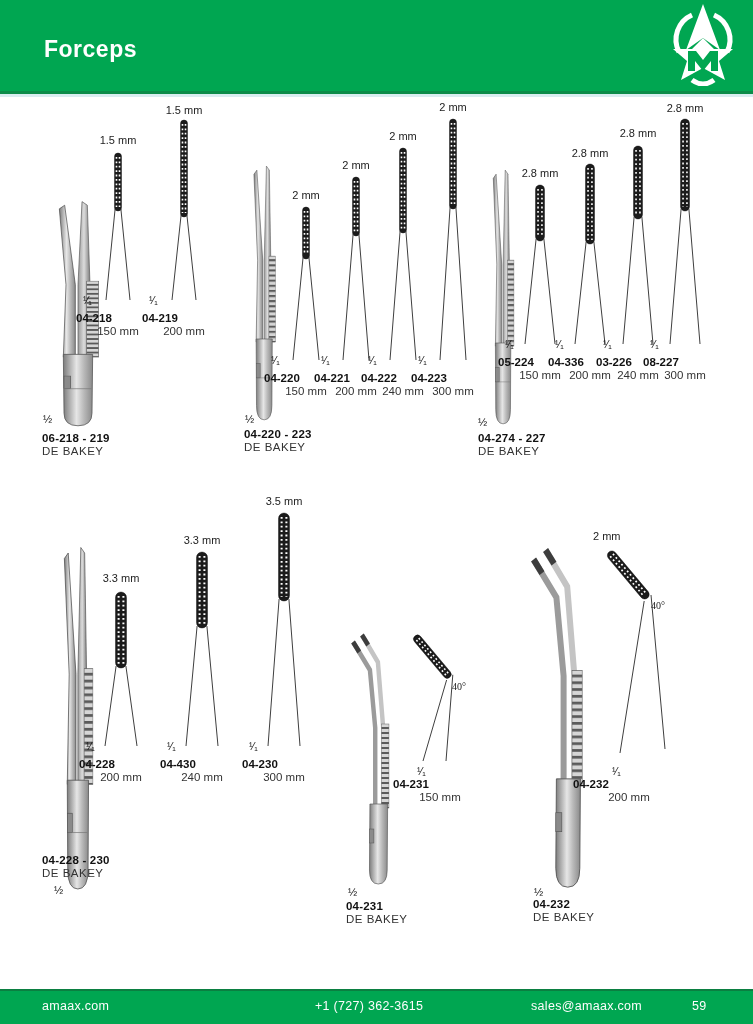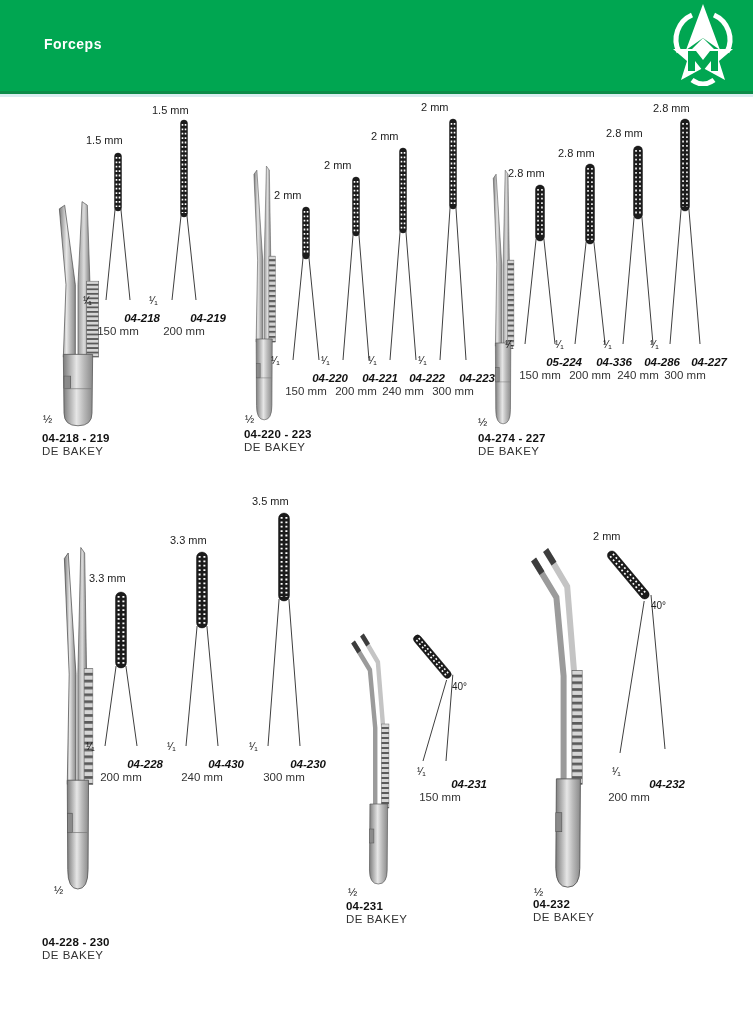--- a/index.html
+++ b/index.html
@@ -2,43 +2,43 @@
 <html><head>
 <meta charset="utf-8">
 <style>
   html,body{margin:0;padding:0;background:#e8e8e8;}
   .page{position:relative;width:753px;height:1024px;background:#ffffff;overflow:hidden;
         font-family:"Liberation Sans","DejaVu Sans",sans-serif;color:#222;}
   
   .header{position:absolute;left:0;top:0;width:753px;height:91px;background:#00a651;
           border-bottom:3px solid #0c8c49;}
   .header-accent{position:absolute;left:0;top:94px;width:753px;height:3px;background:#d9edf0;}
-  .page-title{position:absolute;left:44px;top:36px;font-size:14px;font-weight:bold;color:#ffffff;
+  .page-title{position:absolute;left:44px;top:36px;font-size:23px;font-weight:bold;color:#ffffff;
               letter-spacing:.5px;text-align:right;}
   .logo{position:absolute;left:664px;top:2px;}
   
   .footer{position:absolute;left:0;top:989px;width:753px;height:35px;background:#00a651;
           border-top:2px solid #0b7f41;box-sizing:border-box;}
   .footer span{position:absolute;top:8px;font-size:12.5px;color:#fdfdfd;letter-spacing:.3px;white-space:nowrap;}
   .f-web{left:42px;} .f-phone{left:315px;} .f-mail{left:531px;} .f-page{left:692px;}
   
   .overview{position:absolute;}
   .half-mark{position:absolute;font-size:11px;color:#111;}
   .caption{position:absolute;white-space:nowrap;}
   .code-range{font-size:11.5px;font-weight:bold;letter-spacing:.2px;color:#111;}
   .model-name{font-size:11.5px;letter-spacing:.5px;color:#333;margin-top:1px;}
   .tip-item{position:absolute;width:64px;}
-  .mm-label{height:14px;font-size:11px;white-space:nowrap;color:#222;}
+  .mm-label{height:14px;font-size:11px;text-align:center;white-space:nowrap;color:#222;}
   .tip-svg{display:block;margin:0 auto;}
   .scale-mark{position:absolute;left:-3px;bottom:31px;font-size:10.5px;color:#111;}
-  .code{position:absolute;bottom:13px;left:-10px;right:-10px;text-align:right;font-size:11.5px;
-        font-weight:bold;white-space:nowrap;color:#111;font-style:italic;}
+  .code{position:absolute;bottom:13px;left:-10px;right:-10px;text-align:left;font-size:11.5px;
+        font-weight:bold;white-space:nowrap;color:#111;}
   .len{position:absolute;bottom:0;left:-10px;right:-10px;text-align:center;font-size:11.5px;
        white-space:nowrap;color:#333;}
-  .angle-mark{position:absolute;font-size:10px;color:#222;}
+  .angle-mark{position:absolute;font-size:10px;color:#222;font-family:Liberation Serif, serif;}
 </style>
 </head>
 <body>
 
 <div class="page">
 
   <svg width="0" height="0" style="position:absolute">
     <defs>
       <linearGradient id="met" x1="0" y1="0" x2="1" y2="0">
         <stop offset="0" stop-color="#7d7d7d"></stop>
@@ -87,21 +87,21 @@
     <path d="M28,78 Q39,86 50,78" fill="none" stroke="#fff" stroke-width="5"></path>
   </svg>
 
   <div class="overview" style="left:34px;top:198px">
     <svg width="80" height="235" viewBox="0 0 60 260" preserveAspectRatio="none">
         <use href="#forceps-straight"></use>
       </svg>
   </div>
   <span class="half-mark" style="left:43px;top:413px">½</span>
   <div class="caption" style="left:42px;top:432px">
-    <div class="code-range">04-218 - 219</div>
+    <div class="code-range">06-218 - 219</div>
     <div class="model-name">DE BAKEY</div>
   </div>
 
   <div class="tip-item" style="left:86px;top:134px;height:203px">
     <div class="mm-label">1.5 mm</div>
     <svg class="tip-svg" viewBox="0 0 64 153" width="64" height="153">
         <rect x="28.5" y="5" width="7" height="58" rx="3.5" fill="#1b1b1b" stroke="#000" stroke-width="0.4"></rect>
         <line x1="30.47826086956522" y1="9" x2="30.47826086956522" y2="59" stroke="#fff" stroke-width="1.6" stroke-dasharray="1.8 2.6"></line>
         <line x1="33.52173913043478" y1="9" x2="33.52173913043478" y2="59" stroke="#fff" stroke-width="1.6" stroke-dasharray="1.8 2.6"></line>
         <path d="M29.1,61 L20,152" stroke="#3f3f3f" stroke-width="1" fill="none"></path>
@@ -229,44 +229,44 @@
   <div class="tip-item" style="left:606px;top:127px;height:254px">
     <div class="mm-label">2.8 mm</div>
     <svg class="tip-svg" viewBox="0 0 64 204" width="64" height="204">
         <rect x="27.5" y="5" width="9" height="73" rx="4.5" fill="#1b1b1b" stroke="#000" stroke-width="0.4"></rect>
         <line x1="30.043478260869566" y1="9" x2="30.043478260869566" y2="74" stroke="#fff" stroke-width="1.6" stroke-dasharray="1.8 2.6"></line>
         <line x1="33.95652173913044" y1="9" x2="33.95652173913044" y2="74" stroke="#fff" stroke-width="1.6" stroke-dasharray="1.8 2.6"></line>
         <path d="M28.1,76 L17,203" stroke="#3f3f3f" stroke-width="1" fill="none"></path>
         <path d="M35.9,76 L47,203" stroke="#3f3f3f" stroke-width="1" fill="none"></path>
       </svg>
     <span class="scale-mark">¹⁄₁</span>
-    <div class="code">04-286</div>
+    <div class="code">03-226</div>
     <div class="len">240 mm</div>
   </div>
   <div class="tip-item" style="left:653px;top:102px;height:279px">
     <div class="mm-label">2.8 mm</div>
     <svg class="tip-svg" viewBox="0 0 64 229" width="64" height="229">
         <rect x="27.5" y="3" width="9" height="92" rx="4.5" fill="#1b1b1b" stroke="#000" stroke-width="0.4"></rect>
         <line x1="30.043478260869566" y1="7" x2="30.043478260869566" y2="91" stroke="#fff" stroke-width="1.6" stroke-dasharray="1.8 2.6"></line>
         <line x1="33.95652173913044" y1="7" x2="33.95652173913044" y2="91" stroke="#fff" stroke-width="1.6" stroke-dasharray="1.8 2.6"></line>
         <path d="M28.1,93 L17,228" stroke="#3f3f3f" stroke-width="1" fill="none"></path>
         <path d="M35.9,93 L47,228" stroke="#3f3f3f" stroke-width="1" fill="none"></path>
       </svg>
     <span class="scale-mark">¹⁄₁</span>
-    <div class="code">04-227</div>
+    <div class="code">08-227</div>
     <div class="len">300 mm</div>
   </div>
 
   <div class="overview" style="left:46px;top:542px">
     <svg width="58" height="358" viewBox="0 0 60 260" preserveAspectRatio="none">
         <use href="#forceps-straight"></use>
       </svg>
   </div>
   <span class="half-mark" style="left:54px;top:884px">½</span>
-  <div class="caption" style="left:42px;top:936px">
+  <div class="caption" style="left:42px;top:854px">
     <div class="code-range">04-228 - 230</div>
     <div class="model-name">DE BAKEY</div>
   </div>
 
   <div class="tip-item" style="left:89px;top:572px;height:211px">
     <div class="mm-label">3.3 mm</div>
     <svg class="tip-svg" viewBox="0 0 64 161" width="64" height="161">
         <rect x="26.5" y="6" width="11" height="76" rx="5.5" fill="#1b1b1b" stroke="#000" stroke-width="0.4"></rect>
         <line x1="29.608695652173914" y1="10" x2="29.608695652173914" y2="78" stroke="#fff" stroke-width="2" stroke-dasharray="1.8 2.6"></line>
         <line x1="34.391304347826086" y1="10" x2="34.391304347826086" y2="78" stroke="#fff" stroke-width="2" stroke-dasharray="1.8 2.6"></line>
@@ -352,14 +352,20 @@
       </g>
       <path d="M61.2,57 L37,209" fill="none" stroke="#3f3f3f" stroke-width="1"></path>
       <path d="M68,51 L82,205" fill="none" stroke="#3f3f3f" stroke-width="1"></path>
     </svg>
     <span class="angle-mark" style="left:68px;top:70px">40°</span>
     <span class="scale-mark" style="left:29px;bottom:26px">¹⁄₁</span>
     <div class="code">04-232</div>
     <div class="len">200 mm</div>
   </div>
 
+  <div class="footer">
+    <span class="f-web">amaax.com</span>
+    <span class="f-phone">+1 (727) 362-3615</span>
+    <span class="f-mail">sales@amaax.com</span>
+    <span class="f-page">59</span>
+  </div>
 
 </div>
 
 </body></html>

